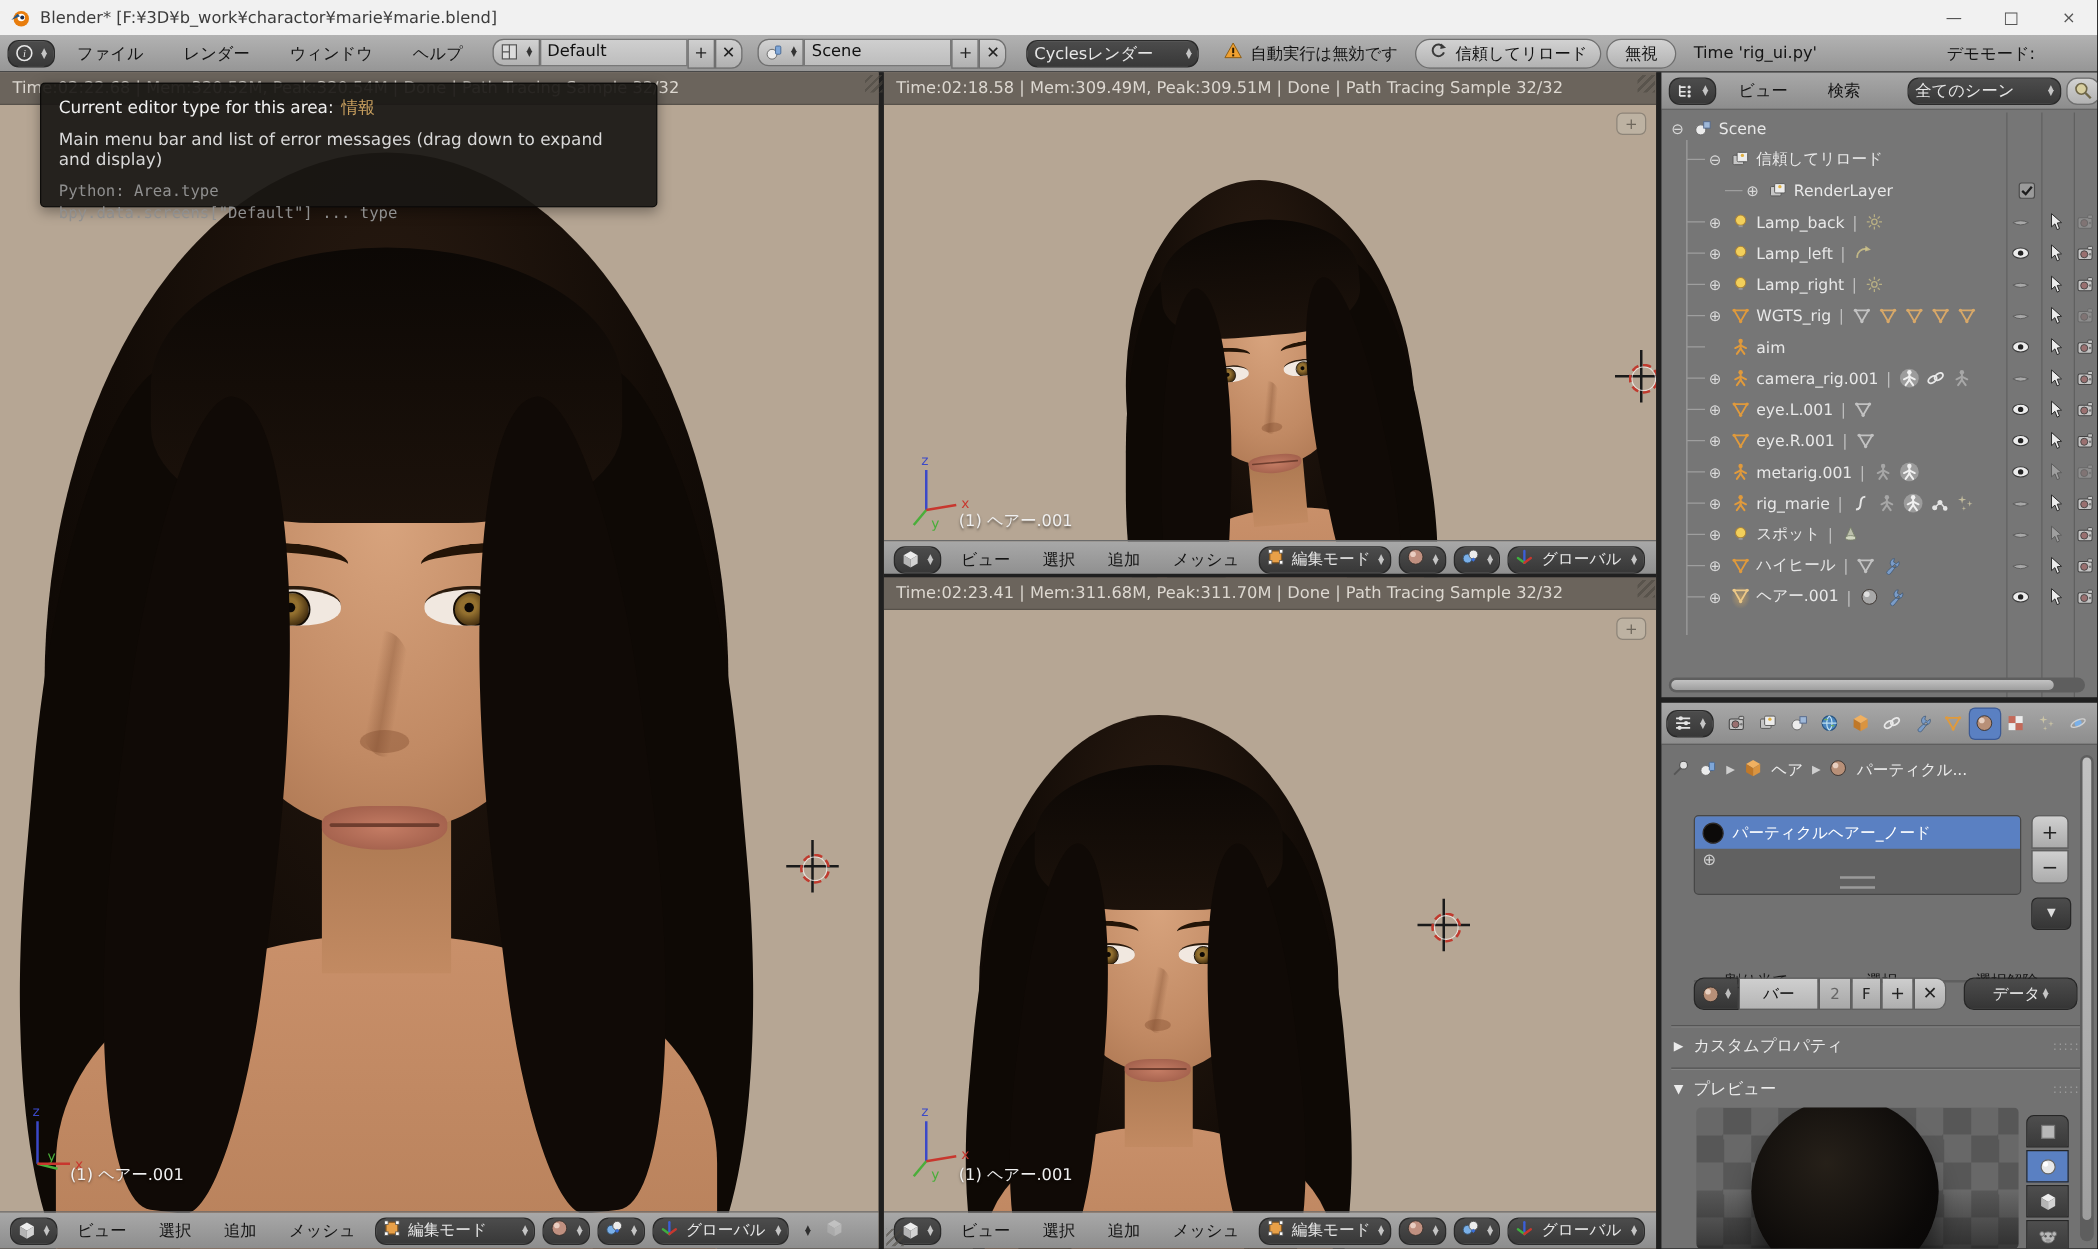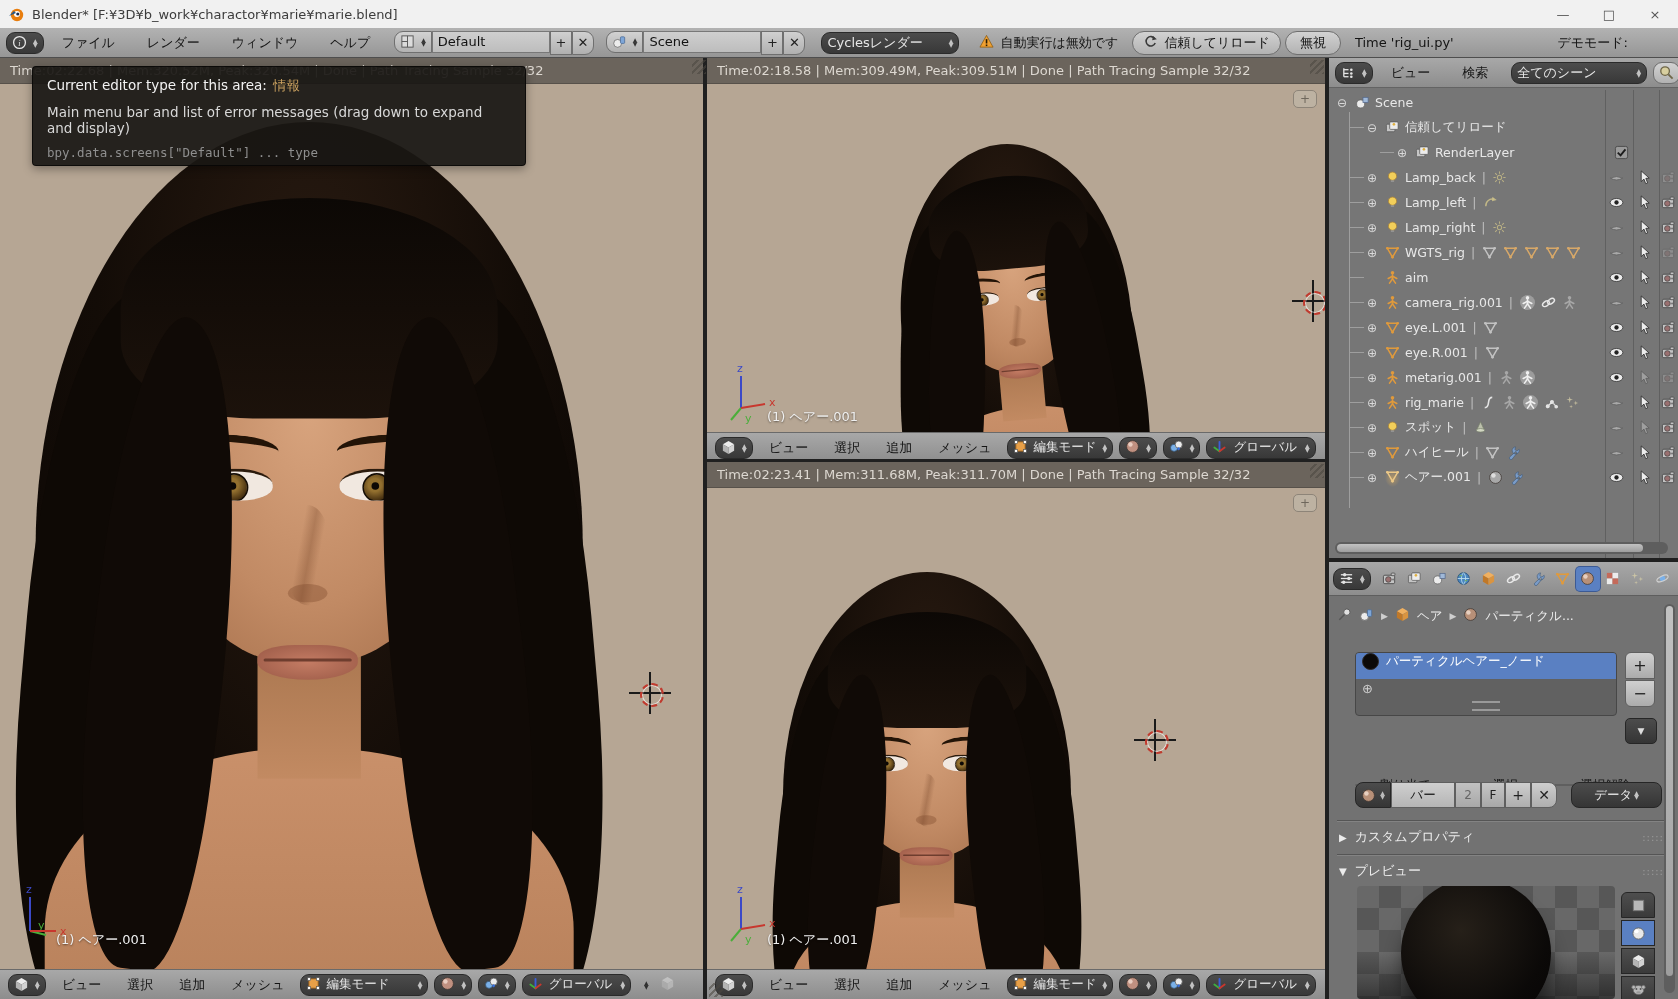--- a/index.html
+++ b/index.html
@@ -117,21 +117,21 @@
   #props{left:1329px;top:562px;width:349px;height:437px;background:#727272;overflow:hidden;}
   #ptabs{position:absolute;left:0;top:0;right:0;height:34px;background:linear-gradient(#a8a8a8,#8d8d8d);
          border-bottom:1px solid #5e5e5e;display:flex;align-items:center;gap:1px;padding:0 4px;box-sizing:border-box;}
   .ptab{width:24px;height:24px;display:inline-flex;align-items:center;justify-content:center;border-radius:4px;}
   .ptab.active{background:#5a80c2;box-shadow:0 0 0 1px #3c5a94;}
   #pcrumb{position:absolute;left:8px;top:40px;right:22px;height:28px;display:flex;align-items:center;gap:7px;
           color:#ececec;font-size:12.5px;white-space:nowrap;overflow:hidden;}
   #pcrumb .caret{color:#cfcfcf;font-size:9px;}
   #slotbox{position:absolute;left:26px;top:90px;width:260px;height:62px;background:#616161;
            border:1px solid #474747;border-radius:4px;overflow:hidden;}
-  #slotsel{height:26px;display:flex;align-items:flex-start;gap:7px;padding:0 6px;color:#fff;font-size:12.5px;}
+  #slotsel{height:26px;display:flex;align-items:center;gap:7px;padding:0 6px;color:#fff;font-size:12.5px;}
   #slotdot{width:15px;height:15px;border-radius:50%;background:#0c0a09;border:1px solid #2e2a28;}
   #slotplus{color:#cfcfcf;font-size:13px;padding:2px 6px;}
   #slotgrip{position:absolute;left:50%;bottom:4px;width:28px;height:6px;transform:translateX(-50%);
             border-top:2px solid #9a9a9a;border-bottom:2px solid #9a9a9a;}
   .stackbtn{position:absolute;left:296px;width:30px;height:27px;display:flex;align-items:center;justify-content:center;
             background:linear-gradient(#d0d0d0,#ababab);border:1px solid #5f5f5f;color:#222;font-size:16px;box-sizing:border-box;}
   #stkdd{position:absolute;left:296px;top:156px;width:30px;height:24px;border-radius:5px;
          background:linear-gradient(#4c4c4c,#353535);border:1px solid #262626;color:#ddd;
          display:flex;align-items:center;justify-content:center;font-size:9px;}
   #assignrow{position:absolute;left:26px;top:182px;width:300px;height:26px;display:flex;}
@@ -620,21 +620,21 @@
               <circle cx="11" cy="12.5" r="1.4" fill="#e4e4e4" stroke="none"></circle>
             </g>
           </svg>
           <span class="ar">
             <i>▲</i>
             <i>▼</i>
           </span>
         </span>
         <span class="hmenu">ビュー</span>
         <span class="hmenu">検索</span>
-        <span class="wg dd-dark" style="width:136px;justify-content:space-between;margin-left:5px;">
+        <span class="wg dd-dark" style="width:136px;justify-content:space-between;margin-left:20px;">
           <span>全てのシーン</span>
           <span class="ar">
             <i>▲</i>
             <i>▼</i>
           </span>
         </span>
         <span class="wg btn-light" style="margin-left:auto;margin-right:-8px;">
           <svg width="15" height="15" viewBox="0 0 16 16">
             <circle cx="6.5" cy="6.5" r="4.6" fill="#d8cfa0" stroke="#6e6648" stroke-width="1.4"></circle>
             <line x1="10" y1="10" x2="14.5" y2="14.5" stroke="#6e6648" stroke-width="2"></line>
@@ -1617,16 +1617,17 @@
   <div class="vborder" style="left:1329px;top:558px;width:349px;height:4px;"></div>
   <div class="grip" style="left:692px;top:60px;"></div>
   <div class="grip" style="left:1310px;top:60px;"></div>
   <div class="grip" style="left:1310px;top:464px;"></div>
   <div class="grip" style="left:709px;top:983px;"></div>
 
   <div class="abs" id="tooltip">
     <div class="t1"><b>Current editor type for this area:</b><span class="hl">情報</span></div>
     <div class="t2">Main menu bar and list of error messages (drag down to expand and display)</div>
     <div class="py">
+      <div>Python: Area.type</div>
       <div>bpy.data.screens["Default"] ... type</div>
     </div>
   </div>
 </div>
 
 </body></html>

